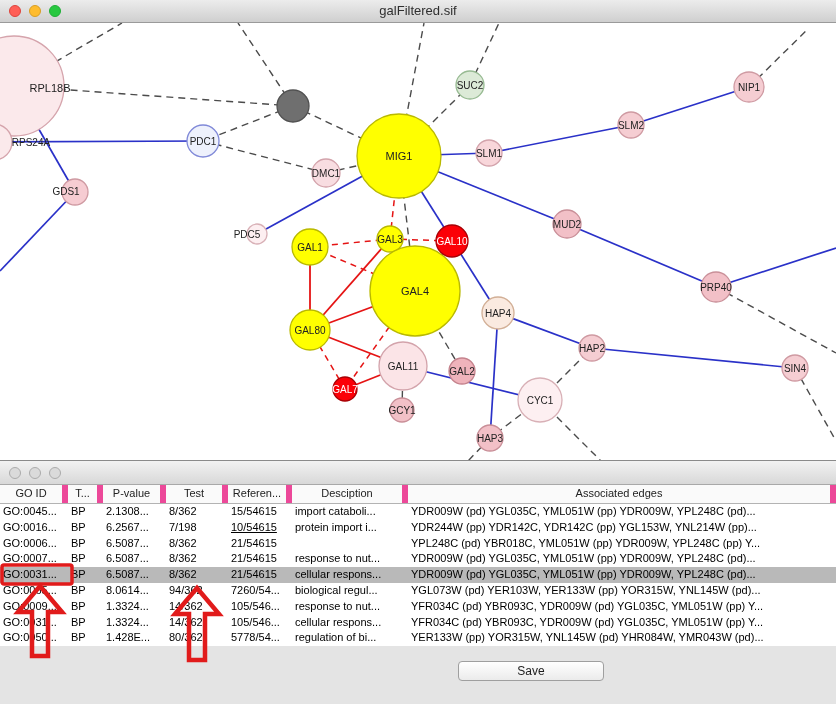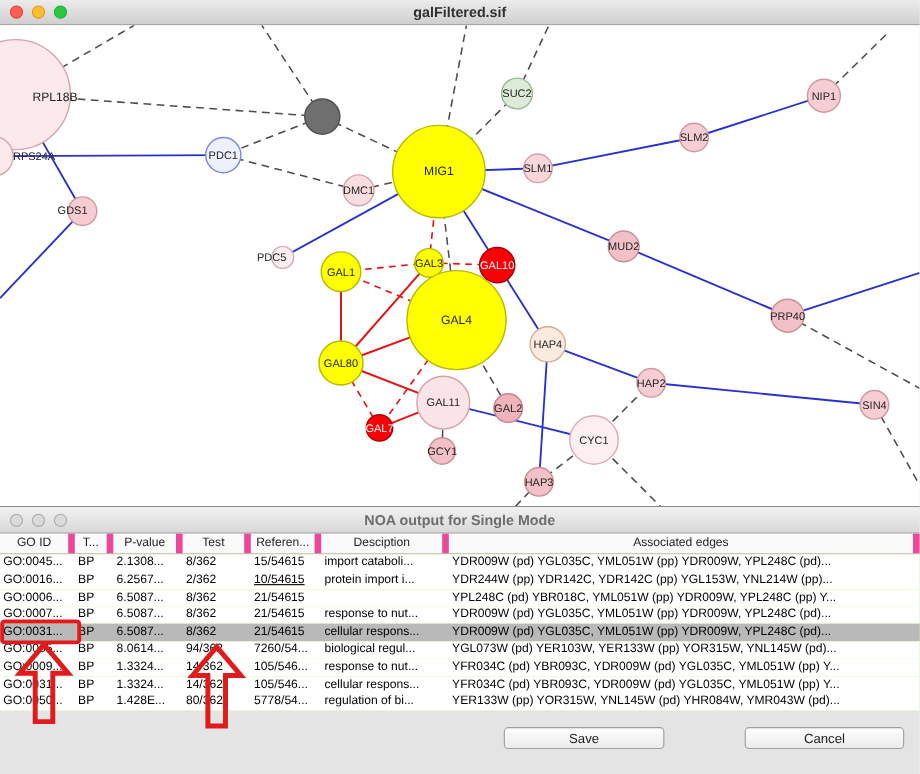--- a/index.html
+++ b/index.html
@@ -7,21 +7,21 @@
     width:836px;height:704px;position:relative;overflow:hidden;
     background:#e8e8e8;font-family:"Liberation Sans",sans-serif;
     -webkit-font-smoothing:antialiased;
   }
   
   .window-top{position:absolute;left:0;top:0;width:836px;height:460px;}
   .titlebar{
     position:relative;height:22px;
     background:linear-gradient(#ececec,#cfcfcf);
     border-bottom:1px solid #9a9a9a;
-    text-align:center;font-size:13px;font-weight:bold;color:#2f2f2f;line-height:22px;
+    text-align:center;font-size:13px;font-weight:normal;color:#2f2f2f;line-height:22px;
   }
   .lights{position:absolute;left:9px;top:5px;display:flex;gap:8px;}
   .light{width:12px;height:12px;border-radius:50%;box-sizing:border-box;}
   .light.close{background:#ff5f57;border:1px solid #dd443d;}
   .light.min{background:#febc2e;border:1px solid #d89e24;}
   .light.zoom{background:#28c840;border:1px solid #1faf36;}
   .light.inactive{background:#dadada;border:1px solid #ababab;}
   #graph-area{position:absolute;left:0;top:23px;width:836px;height:437px;background:#ffffff;}
   #graph-svg{display:block;}
   
@@ -184,21 +184,20 @@
   </div>
 </div>
 
 <div class="window-bottom">
   <div class="titlebar2">
     <div class="lights" style="top:6px;">
       <span class="light inactive"></span>
       <span class="light inactive"></span>
       <span class="light inactive"></span>
     </div>
-    <span>NOA output for Single Mode</span>
   </div>
   <div id="table-header">
       <div class="hcell" style="width: 68px;">GO ID</div>
       <div class="hcell" style="width: 35px;">T...</div>
       <div class="hcell" style="width: 63px;">P-value</div>
       <div class="hcell" style="width: 62px;">Test</div>
       <div class="hcell" style="width: 64px; text-align: center;">Referen...</div>
       <div class="hcell" style="width: 116px;">Desciption</div>
       <div class="hcell" style="width: 428px;">Associated edges</div>
     </div>
@@ -209,21 +208,21 @@
         <div class="tcell" style="width: 63px;">2.1308...</div>
         <div class="tcell" style="width: 62px;">8/362</div>
         <div class="tcell" style="width: 64px;">15/54615</div>
         <div class="tcell" style="width: 116px;">import cataboli...</div>
         <div class="tcell" style="width: 428px;">YDR009W (pd) YGL035C, YML051W (pp) YDR009W, YPL248C (pd)...</div>
       </div>
       <div class="trow">
         <div class="tcell" style="width: 68px;">GO:0016...</div>
         <div class="tcell" style="width: 35px;">BP</div>
         <div class="tcell" style="width: 63px;">6.2567...</div>
-        <div class="tcell" style="width: 62px;">2/362</div>
+        <div class="tcell" style="width: 62px;">7/198</div>
         <div class="tcell" style="width: 64px; text-decoration: underline;">10/54615</div>
         <div class="tcell" style="width: 116px;">protein import i...</div>
         <div class="tcell" style="width: 428px;">YDR244W (pp) YDR142C, YDR142C (pp) YGL153W, YNL214W (pp)...</div>
       </div>
       <div class="trow">
         <div class="tcell" style="width: 68px;">GO:0006...</div>
         <div class="tcell" style="width: 35px;">BP</div>
         <div class="tcell" style="width: 63px;">6.5087...</div>
         <div class="tcell" style="width: 62px;">8/362</div>
         <div class="tcell" style="width: 64px;">21/54615</div>
@@ -279,20 +278,19 @@
         <div class="tcell" style="width: 68px;">GO:0050...</div>
         <div class="tcell" style="width: 35px;">BP</div>
         <div class="tcell" style="width: 63px;">1.428E...</div>
         <div class="tcell" style="width: 62px;">80/362</div>
         <div class="tcell" style="width: 64px;">5778/54...</div>
         <div class="tcell" style="width: 116px;">regulation of bi...</div>
         <div class="tcell" style="width: 428px;">YER133W (pp) YOR315W, YNL145W (pd) YHR084W, YMR043W (pd)...</div>
       </div>
     </div>
   <button class="mac-btn" id="save-btn">Save</button>
-  <button class="mac-btn" id="cancel-btn">Cancel</button>
 </div>
 
 <svg id="annotation-layer" width="836" height="244">
   <rect x="2" y="105" width="70" height="19" fill="none" stroke="#e11b1b" stroke-width="3.5" rx="2"></rect>
   <polygon points="40,126 62,152 48,152 48,196 32,196 32,152 18,152" fill="none" stroke="#e11b1b" stroke-width="4.5" stroke-linejoin="miter"></polygon>
   <polygon points="197,128 219,154 205,154 205,200 189,200 189,154 175,154" fill="none" stroke="#e11b1b" stroke-width="4.5" stroke-linejoin="miter"></polygon>
 </svg>
 
 </body></html>

